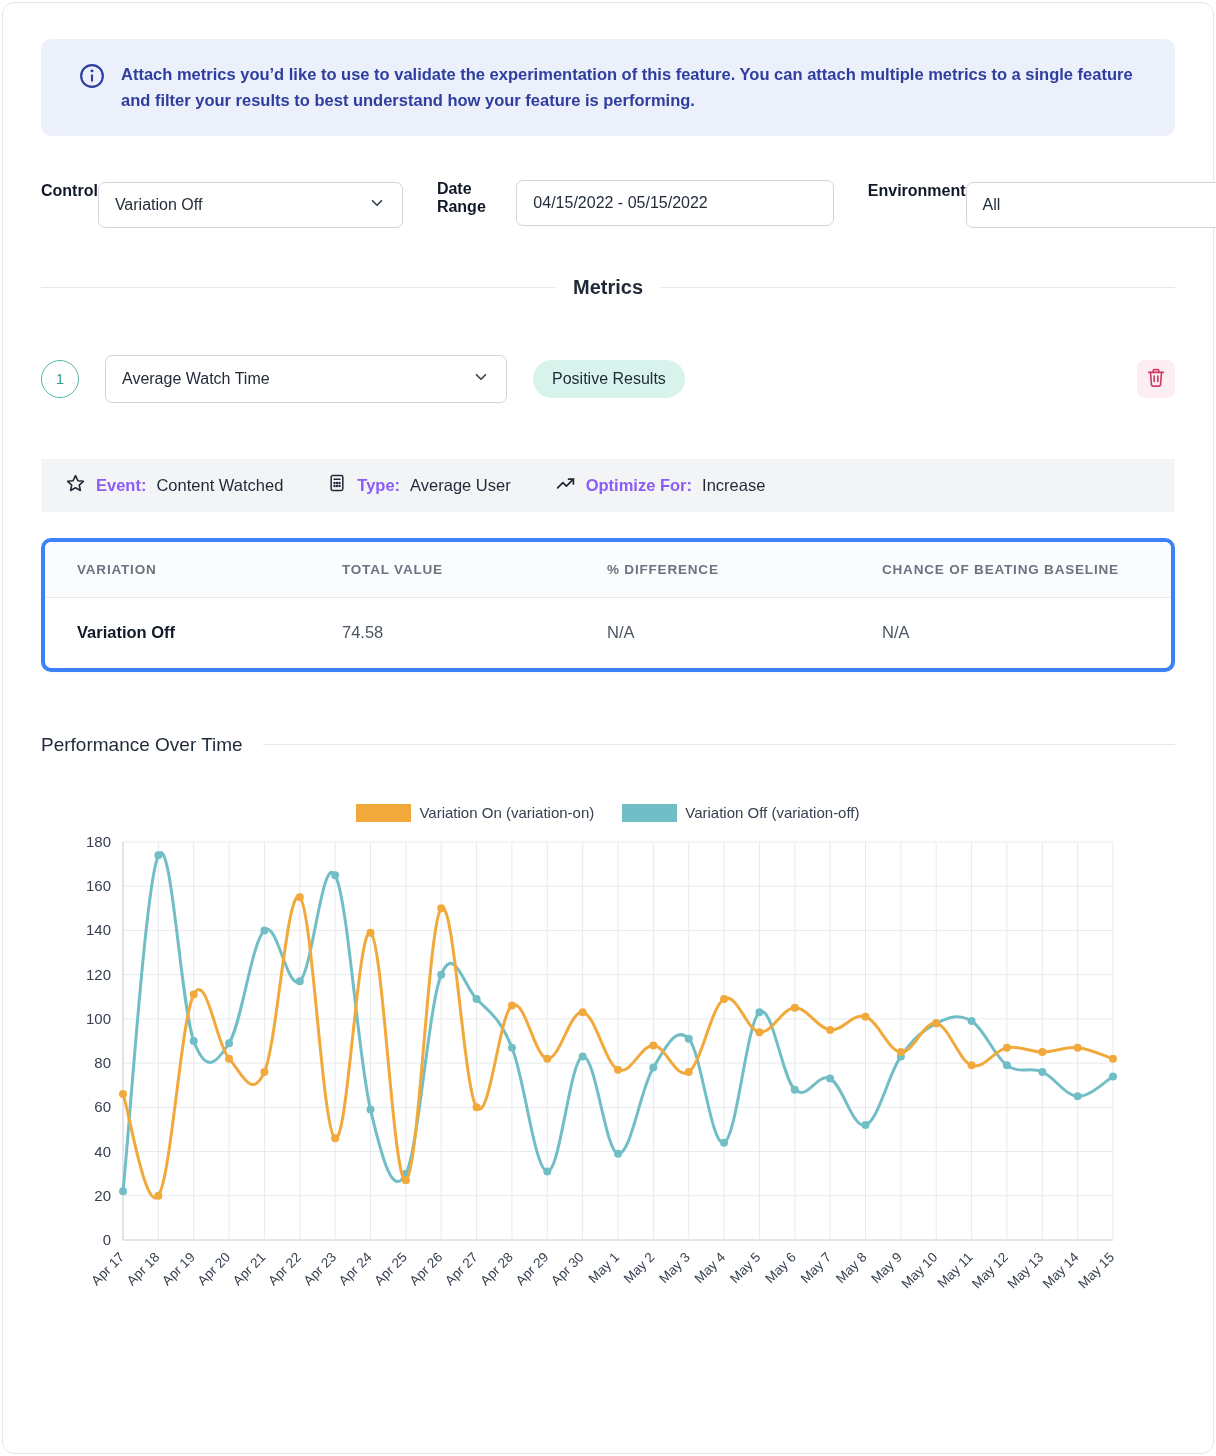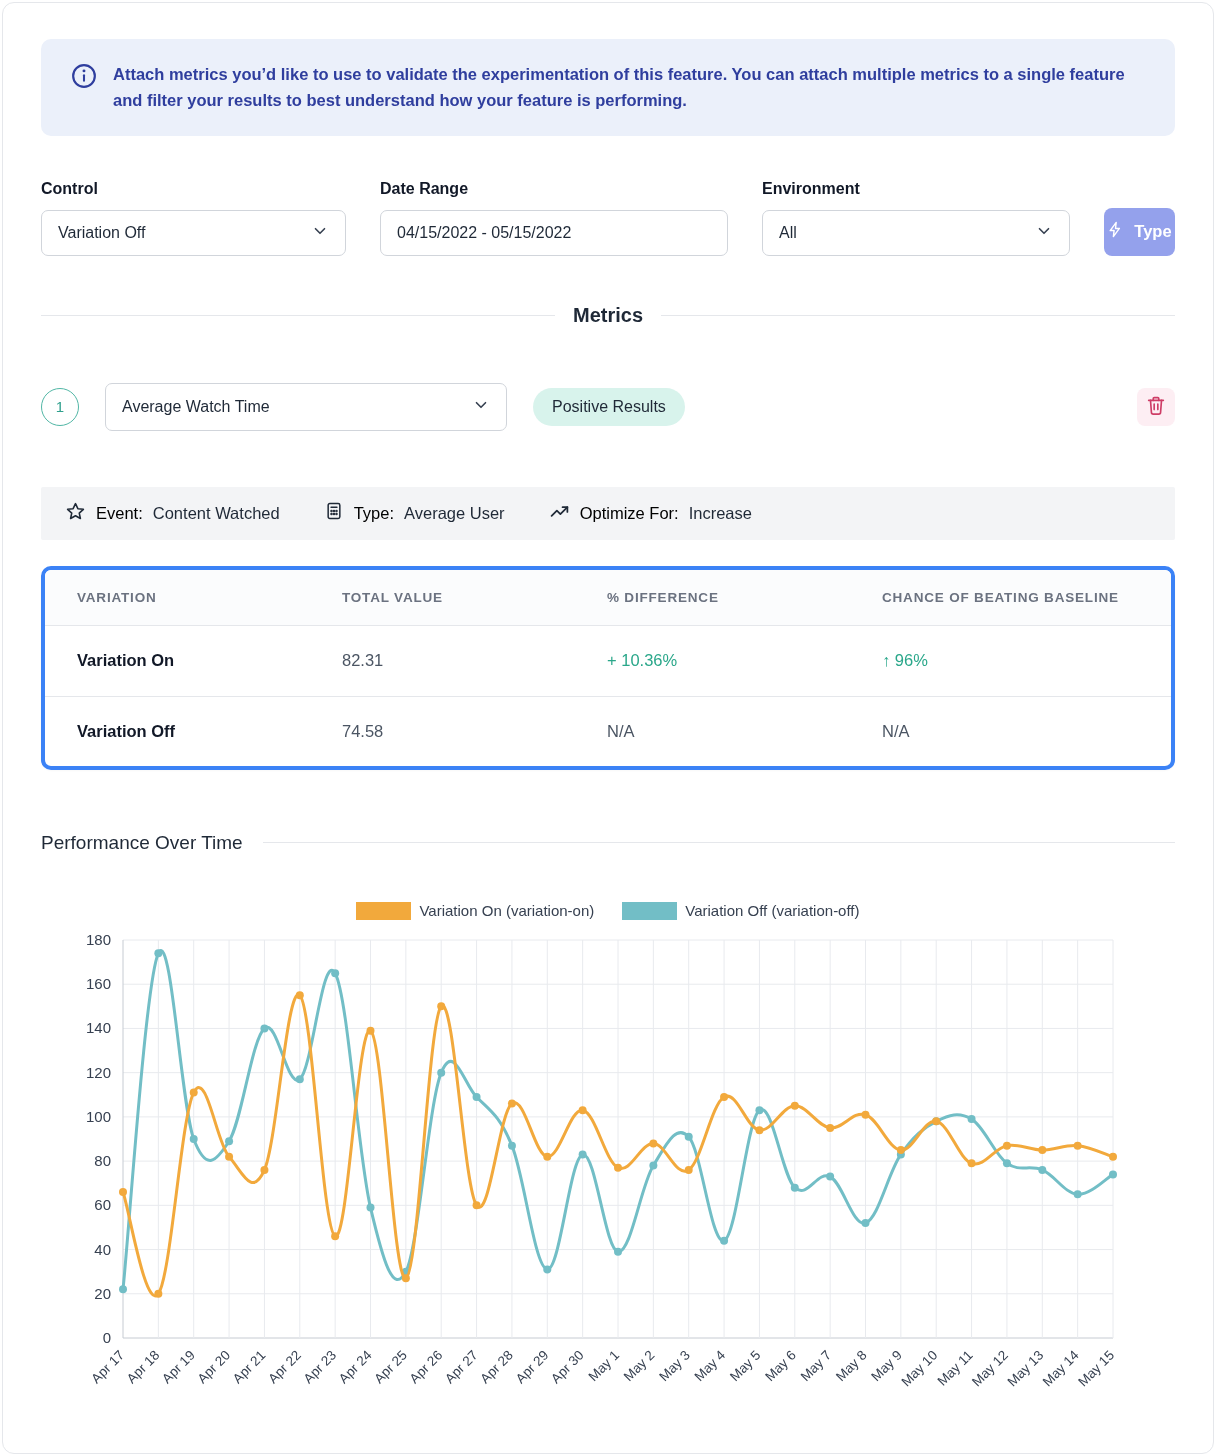--- a/index.html
+++ b/index.html
@@ -16,41 +16,41 @@
     border: 1px solid #e5e7eb;
     border-radius: 12px;
     padding: 36px 38px 20px 38px;
     background: #fff;
   }
 
   
   .banner {
     background: #ebf0fa;
     border-radius: 10px;
-    padding: 22px 30px;
+    padding: 22px 38px;
     display: flex;
     gap: 16px;
     align-items: flex-start;
   }
   .banner .icon-wrap { flex: 0 0 auto; margin-top: 2px; }
   .banner-text {
     color: #2f3e9e;
     font-weight: 700;
     font-size: 16.5px;
     line-height: 1.6;
   }
 
   
   .controls {
     margin-top: 44px;
     display: flex;
     gap: 34px;
     align-items: flex-end;
   }
-  .field { display: flex; flex-direction: column; }
+  .field { display: flex; flex-direction: row; }
   .field-label {
     font-weight: 700;
     font-size: 16px;
     color: #111827;
     margin-bottom: 12px;
   }
   .select, .text-input {
     height: 46px;
     border: 1px solid #d1d5db;
     border-radius: 7px;
@@ -133,21 +133,21 @@
     margin-top: 56px;
     background: #f3f4f6;
     border-radius: 2px;
     padding: 14px 24px;
     display: flex;
     align-items: center;
     gap: 44px;
     font-size: 16.5px;
   }
   .event-item { display: flex; align-items: center; gap: 10px; }
-  .event-item b { font-weight: 400; color: #000000; }
+  .event-item b { font-weight: 700; color: #8b5cf6; }
   .event-item span.val { color: #1f2937; }
 
   
   .results-table {
     margin-top: 26px;
     border: 4px solid #3b82f6;
     border-radius: 10px;
     overflow: hidden;
     box-shadow: 0 1px 2px rgba(0,0,0,0.03);
   }
@@ -323,26 +323,20 @@
       <span class="val">Increase</span>
     </div>
   </div>
 
   <div class="results-table">
     <div class="t-row t-head">
       <div class="t-cell">VARIATION</div>
       <div class="t-cell">TOTAL VALUE</div>
       <div class="t-cell">% DIFFERENCE</div>
       <div class="t-cell">CHANCE OF BEATING BASELINE</div>
-    </div>
-    <div class="t-row t-body-row">
-      <div class="t-cell cell-name">Variation On</div>
-      <div class="t-cell cell-val">82.31</div>
-      <div class="t-cell cell-pos">+ 10.36%</div>
-      <div class="t-cell cell-pos">↑ 96%</div>
     </div>
     <div class="t-row t-body-row">
       <div class="t-cell cell-name">Variation Off</div>
       <div class="t-cell cell-val">74.58</div>
       <div class="t-cell cell-val">N/A</div>
       <div class="t-cell cell-val">N/A</div>
     </div>
   </div>
 
   <div class="perf-header">

